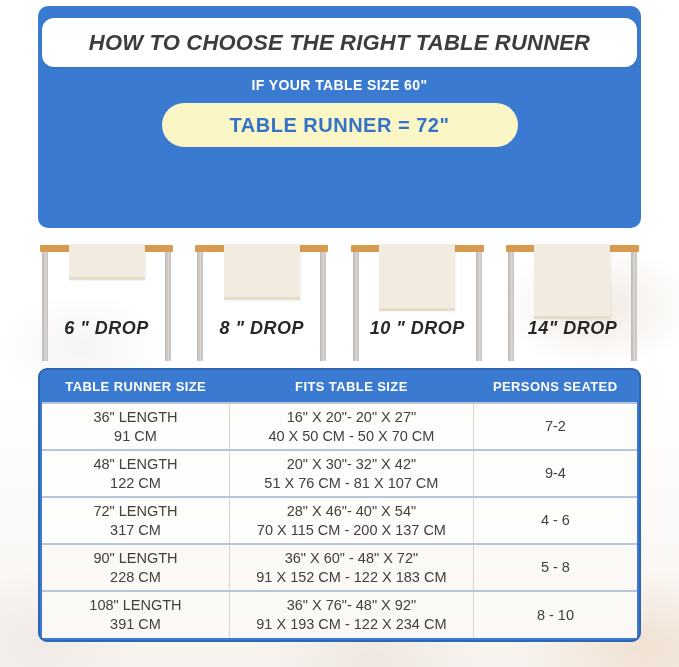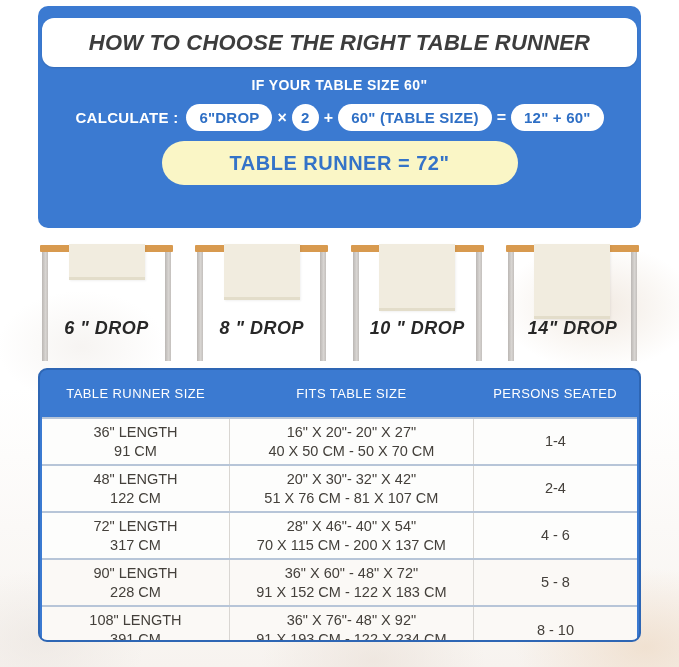--- a/index.html
+++ b/index.html
@@ -87,21 +87,21 @@
   }
 
   
   .size-table-wrap {
     position:relative; margin:0 38px; height:274px;
     background:#3b7ad1; border:2px solid #2e66b4; border-radius:9px;
     padding:0 2px 2px; overflow:hidden;
   }
   table.size-table { width:100%; border-collapse:collapse; }
   .size-table th {
-    height:48px; color:#ffffff; font-size:13px; font-weight:normal;
+    height:33px; color:#ffffff; font-size:13px; font-weight:bold;
     letter-spacing:0.4px; text-align:center; background:transparent;
   }
   .size-table td {
     background:#fdfdfc; text-align:center; color:#44403b;
     font-size:14.5px; height:47px; padding:3px 4px; line-height:1.28;
     border-top:2px solid #b7c5d8;
   }
   .size-table td + td { border-left:1px solid #d9d6d2; }
   .size-table tr:nth-child(4) td, .size-table tr:nth-child(5) td { background:#fbf9f6; }
   .size-table col.c1 { width:31.5%; }
@@ -120,30 +120,20 @@
 
 <div class="page">
   <div class="bg-wash"></div>
 
   <section class="top-panel">
     <div class="title-banner">
       <h1>HOW TO CHOOSE THE RIGHT TABLE RUNNER</h1>
     </div>
     <p class="sub line1">IF YOUR TABLE SIZE 60"</p>
 
-    <div class="formula-row">
-      <span class="calc-label">CALCULATE :</span>
-      <span class="pill">6"DROP</span>
-      <span class="op">×</span>
-      <span class="pill circle">2</span>
-      <span class="op">+</span>
-      <span class="pill">60"  (TABLE SIZE)</span>
-      <span class="op">=</span>
-      <span class="pill">12" + 60"</span>
-    </div>
 
     <div class="result-banner">TABLE RUNNER = 72"</div>
   </section>
 
   <section class="drops">
     <div class="table-fig">
       <div class="leg left"></div>
       <div class="leg right"></div>
       <div class="tabletop"></div>
       <div class="runner r1"></div>
@@ -189,32 +179,32 @@
       <tbody>
         <tr>
           <td>
             <span class="cell-line">36" LENGTH</span>
             <span class="cell-line">91 CM</span>
           </td>
           <td>
             <span class="cell-line">16" X 20"- 20" X 27"</span>
             <span class="cell-line">40 X 50 CM - 50 X 70 CM</span>
           </td>
-          <td>1-4</td>
+          <td>7-2</td>
         </tr>
         <tr>
           <td>
             <span class="cell-line">48" LENGTH</span>
             <span class="cell-line">122 CM</span>
           </td>
           <td>
             <span class="cell-line">20" X 30"- 32" X 42"</span>
             <span class="cell-line">51 X 76 CM - 81 X 107 CM</span>
           </td>
-          <td>2-4</td>
+          <td>9-4</td>
         </tr>
         <tr>
           <td>
             <span class="cell-line">72" LENGTH</span>
             <span class="cell-line">317 CM</span>
           </td>
           <td>
             <span class="cell-line">28" X 46"- 40" X 54"</span>
             <span class="cell-line">70 X 115 CM - 200 X 137 CM</span>
           </td>

